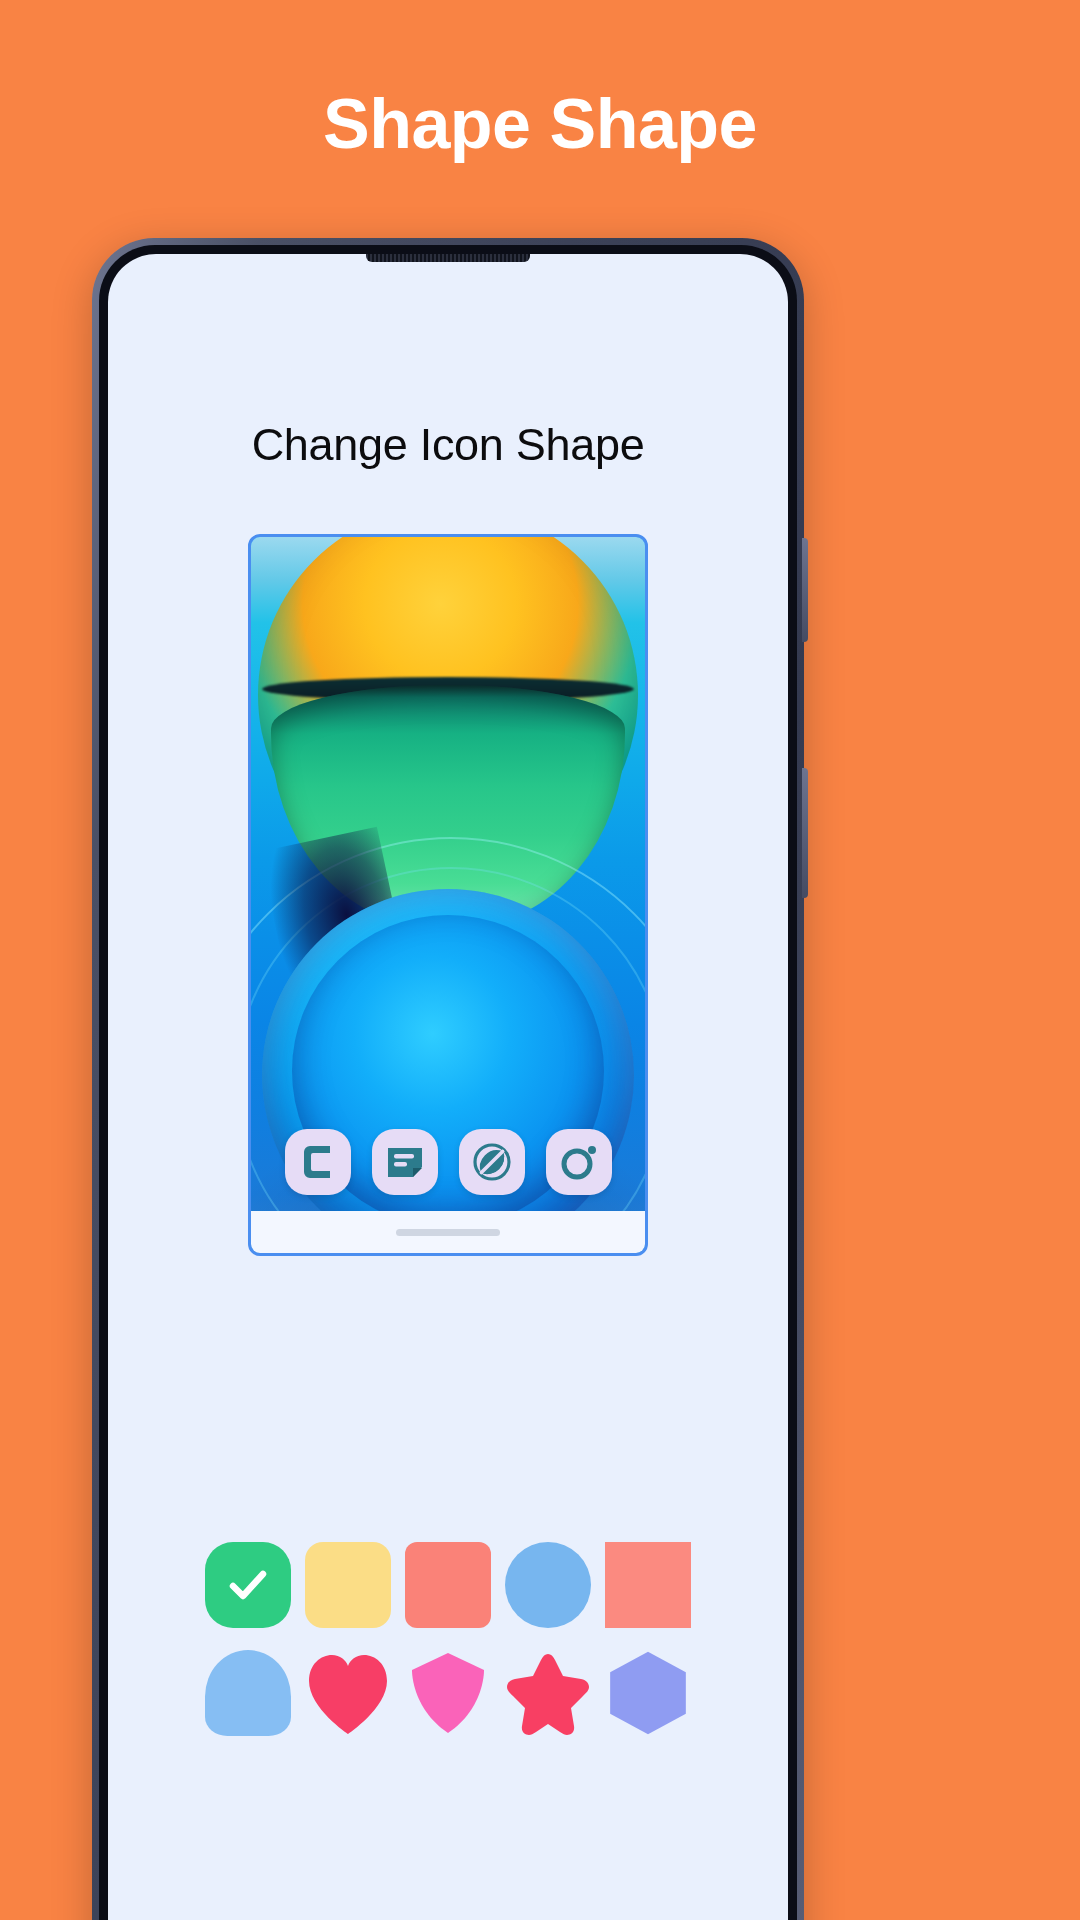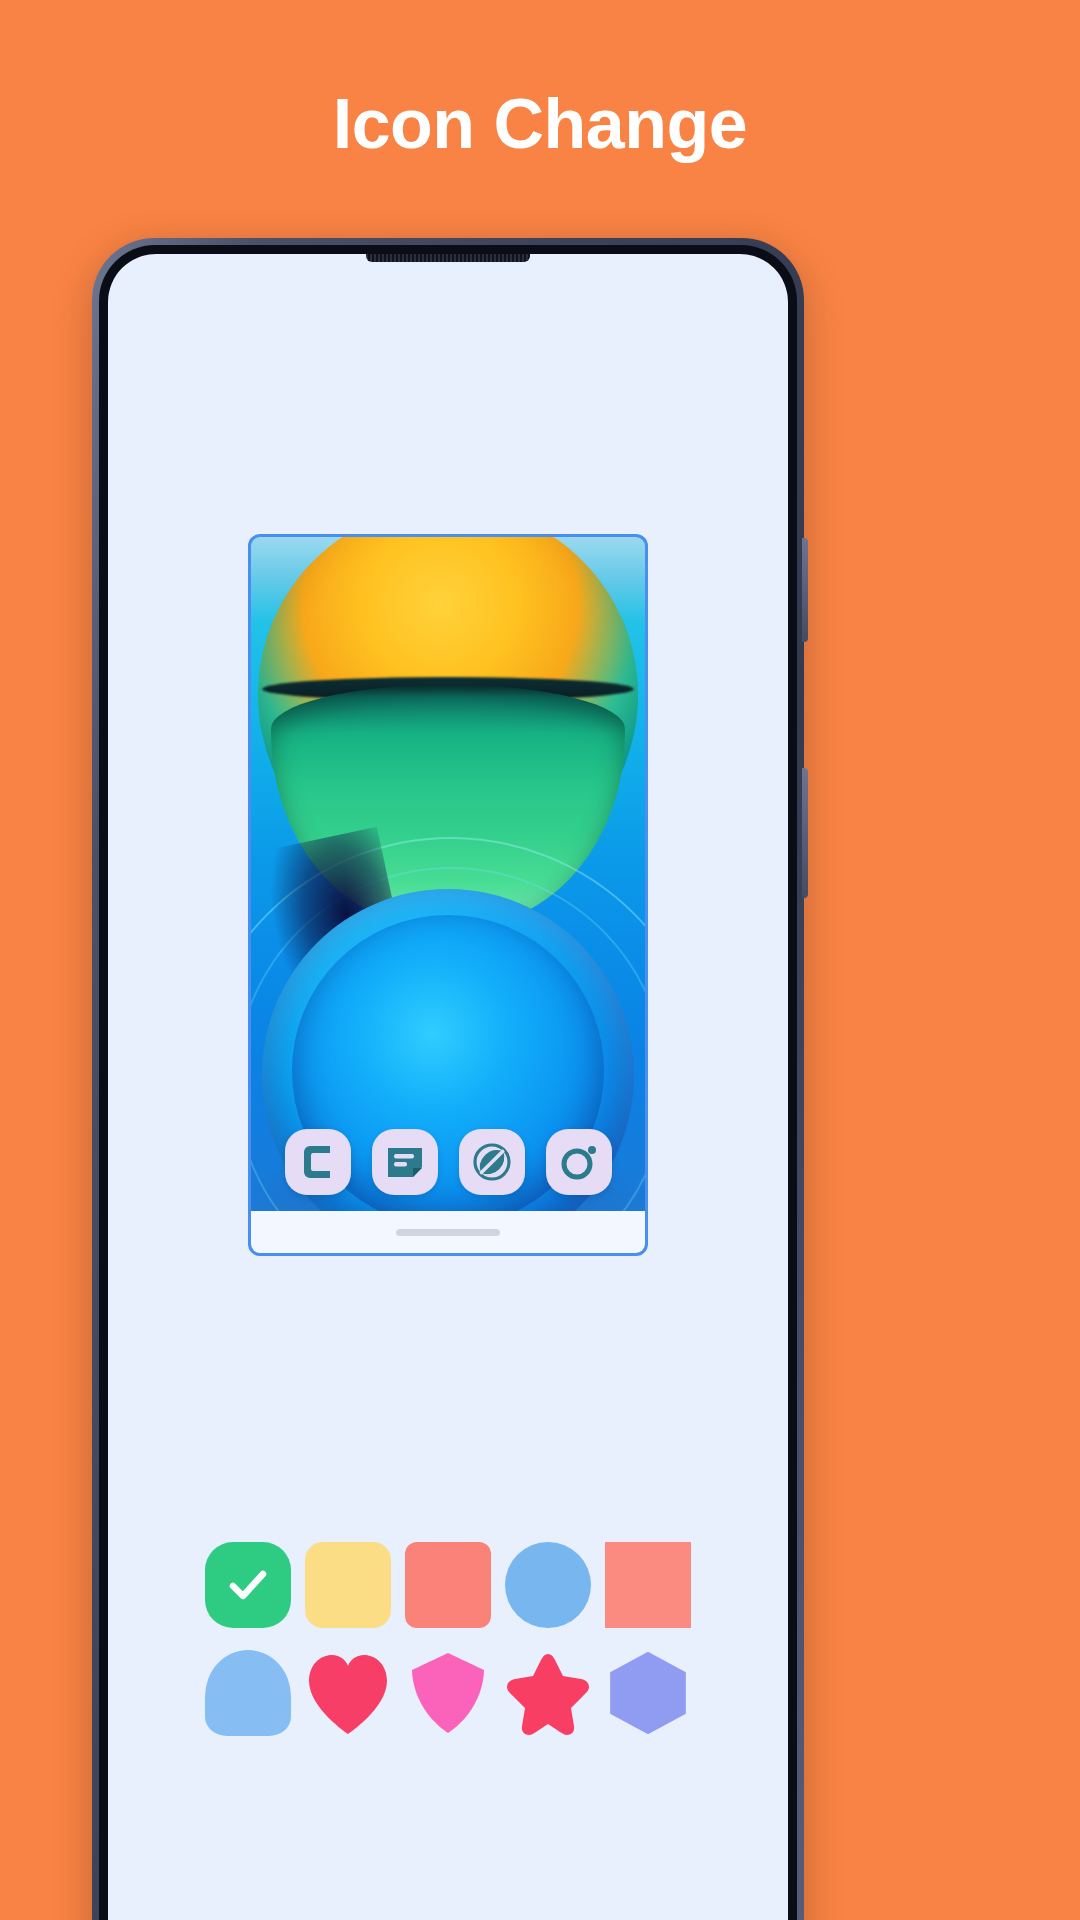--- a/index.html
+++ b/index.html
@@ -264,30 +264,31 @@
   .check{
     position:absolute;
     left:50%; top:50%;
     transform:translate(-50%,-50%);
     width:48px; height:48px;
   }
 </style>
 </head>
 <body style="background: rgb(249, 131, 68);">
 
-<div class="hero-title" style="color: rgb(255, 255, 255);">Icon Change</div>
+<div class="hero-title" style="color: rgb(255, 255, 255);">Shape Shape</div>
 
 <div class="phone">
   <div class="side-btn vol"></div>
   <div class="side-btn pwr"></div>
 
   <div class="phone-inner">
     <div class="screen" style="background: rgb(233, 240, 253);">
       <div class="earpiece"></div>
 
+      <div class="screen-title" style="color: rgb(12, 12, 14);">Change Icon Shape</div>
 
       <div class="preview" style="border-color: rgb(74, 142, 240);">
         <div class="wallpaper">
           <div class="orb-top"></div>
           <div class="orb-green-rim"></div>
           <div class="orb-green"></div>
           <div class="arc a1"></div>
           <div class="arc a2"></div>
           <div class="dark-streak"></div>
           <div class="orb-bottom"></div>

